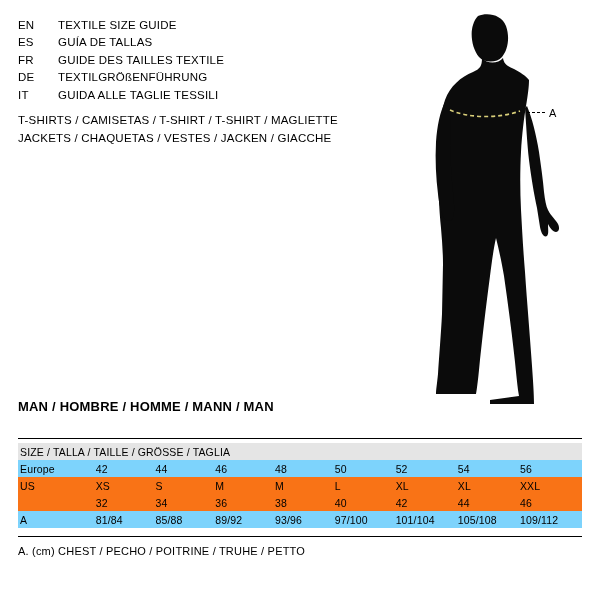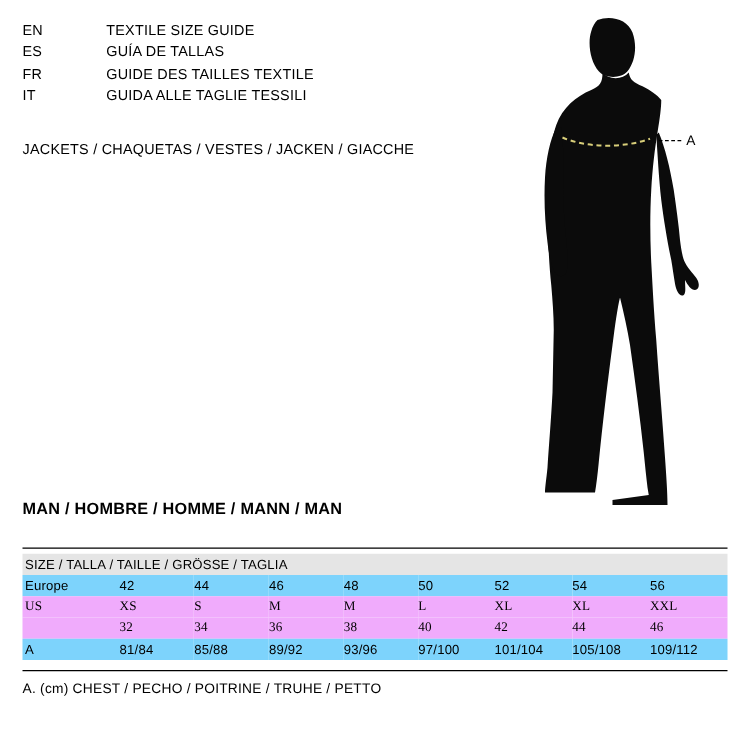--- a/index.html
+++ b/index.html
@@ -34,21 +34,20 @@
   .lang-row {
     display: flex;
     white-space: nowrap;
   }
   .lang-code {
     width: 40px;
     flex: 0 0 40px;
   }
   .lang-text {
     flex: 1 1 auto;
-    margin-left: 27px;
   }
 
   
   .cat-block {
     position: absolute;
     left: 18px;
     top: 111px;
     font-size: 11.5px;
     line-height: 18px;
     letter-spacing: 0.2px;
@@ -114,22 +113,21 @@
     text-align: left;
     font-weight: normal;
     vertical-align: middle;
   }
   table.sizes tr.head td {
     background: #e5e5e5;
     font-weight: normal;
     height: 17px;
   }
   table.sizes tr.shaded td {
-    background: #f0abfc;
-    font-family: Liberation Serif, serif;
+    background: #f97316;
   }
   table.sizes tr.plain td {
     background: #7dd3fc;
   }
   table.sizes td.label {
     padding-left: 2px;
   }
   .col-label { width: 86px; }
   .col-v { width: 68px; }
 
@@ -162,26 +160,31 @@
     </div>
     <div class="lang-row">
       <span class="lang-code">ES</span>
       <span class="lang-text">GUÍA DE TALLAS</span>
     </div>
     <div class="lang-row">
       <span class="lang-code">FR</span>
       <span class="lang-text">GUIDE DES TAILLES TEXTILE</span>
     </div>
     <div class="lang-row">
+      <span class="lang-code">DE</span>
+      <span class="lang-text">TEXTILGRÖßENFÜHRUNG</span>
+    </div>
+    <div class="lang-row">
       <span class="lang-code">IT</span>
       <span class="lang-text">GUIDA ALLE TAGLIE TESSILI</span>
     </div>
   </div>
 
   <div class="cat-block">
+    <div>T-SHIRTS / CAMISETAS / T-SHIRT / T-SHIRT / MAGLIETTE</div>
     <div>JACKETS / CHAQUETAS / VESTES / JACKEN / GIACCHE</div>
   </div>
 
   <div class="figure">
     <svg width="160" height="390" viewBox="0 0 160 390" xmlns="http://www.w3.org/2000/svg" aria-hidden="true">
       <g fill="#0b0b0b">
 
         <path d="M58,2 C68,-2 82,1 86,12 C90,23 88,36 82,43 C77,49 64,49 59,43 C52,35 50,20 53,11 C54,7 56,4 58,2 Z"></path>
 
         <path d="M62,44

